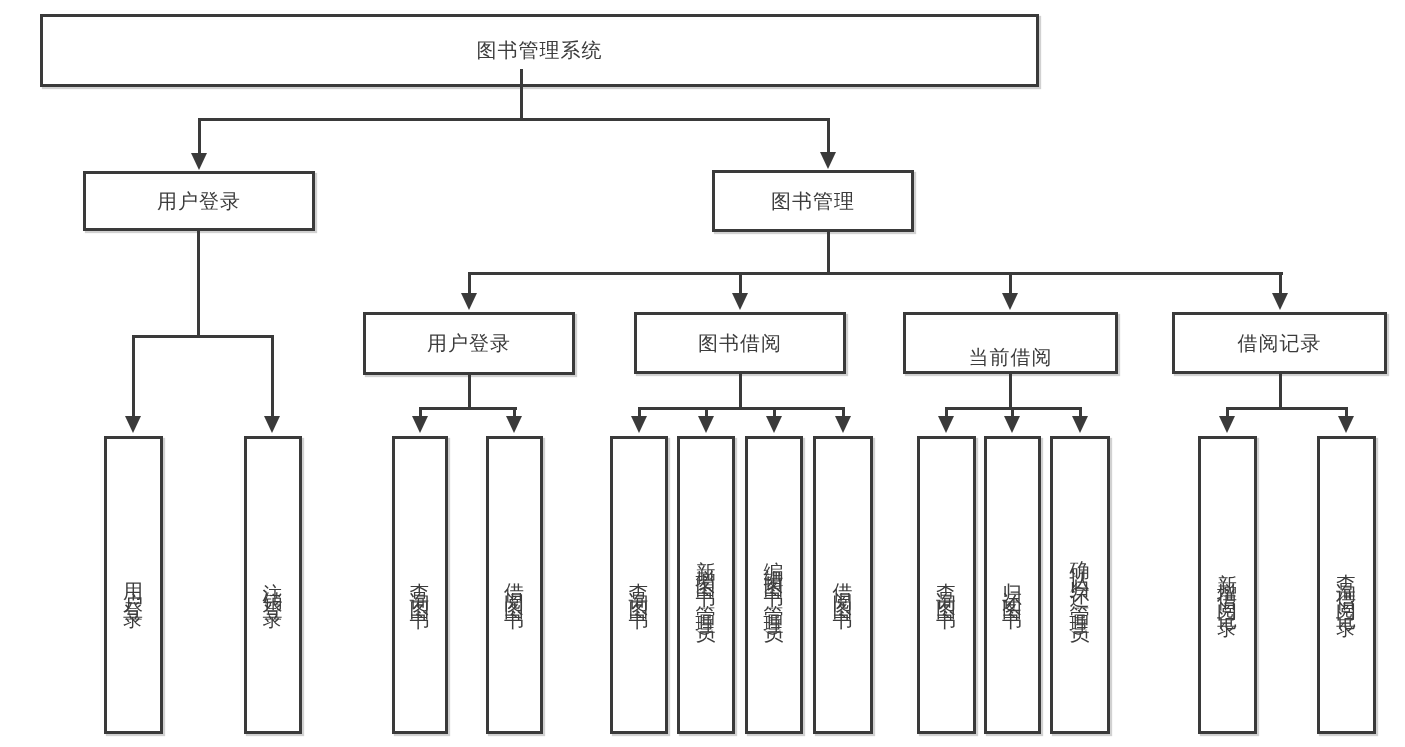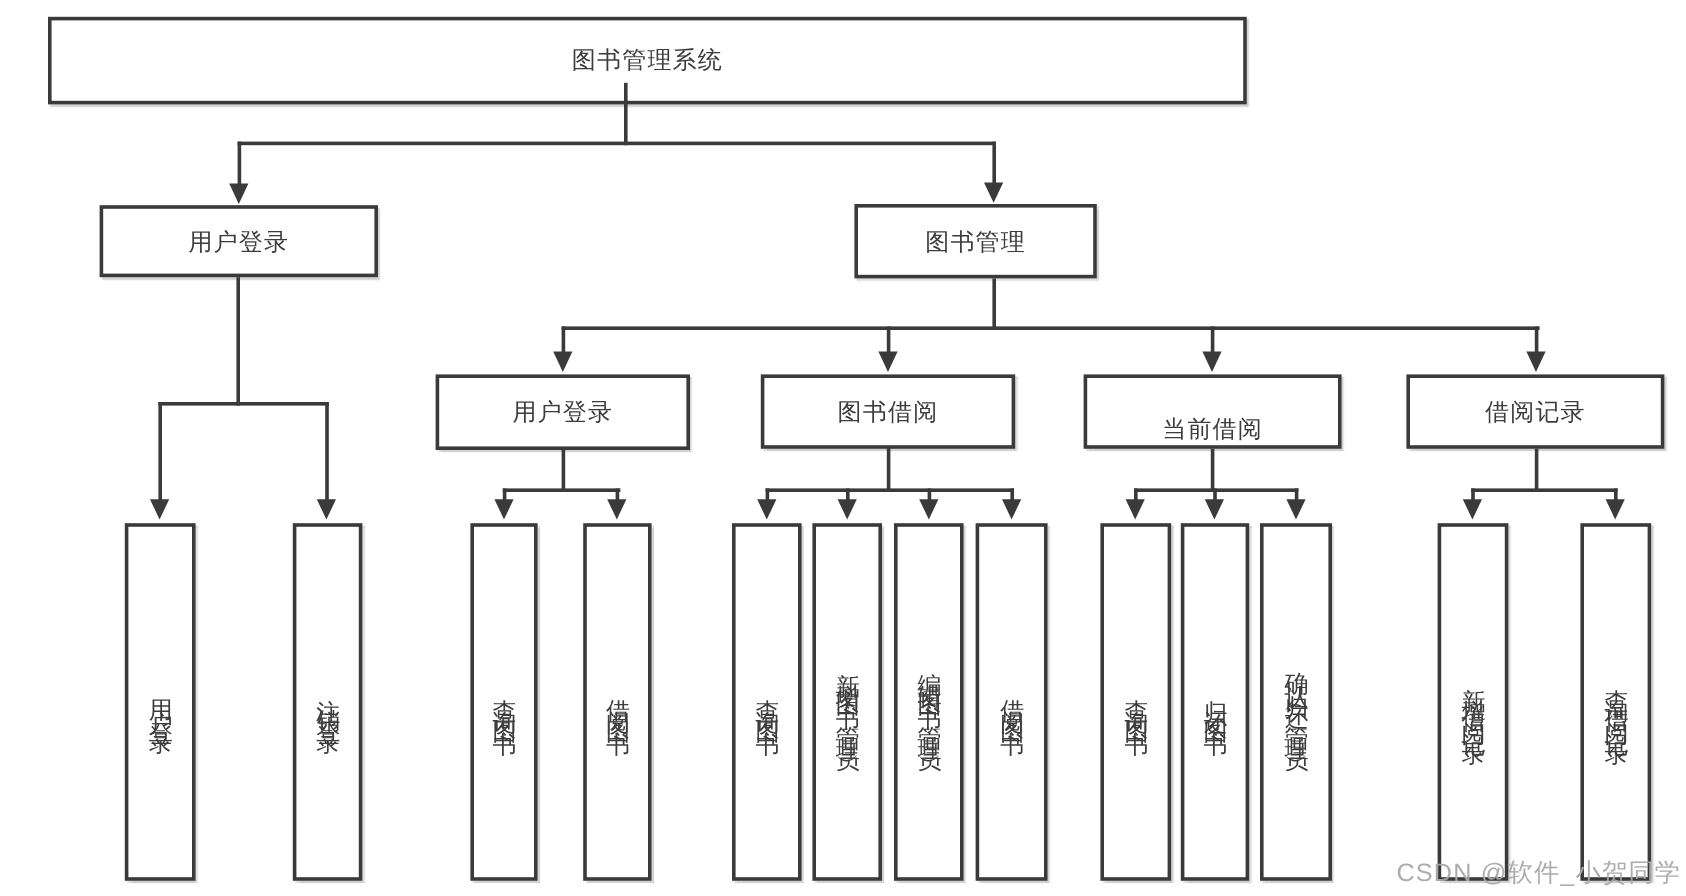--- a/index.html
+++ b/index.html
@@ -155,15 +155,14 @@
     <span>确认归还（管理员）</span>
   </div>
 
   <div class="box v" style="left:1198px; top:436px; width:59px; height:298px;">
     <span>新增借阅记录</span>
   </div>
   <div class="box v" style="left:1317px; top:436px; width:59px; height:298px;">
     <span>查询借阅记录</span>
   </div>
 
-  <div class="watermark">CSDN @软件_小贺同学</div>
 
 </div>
 
 </body></html>

